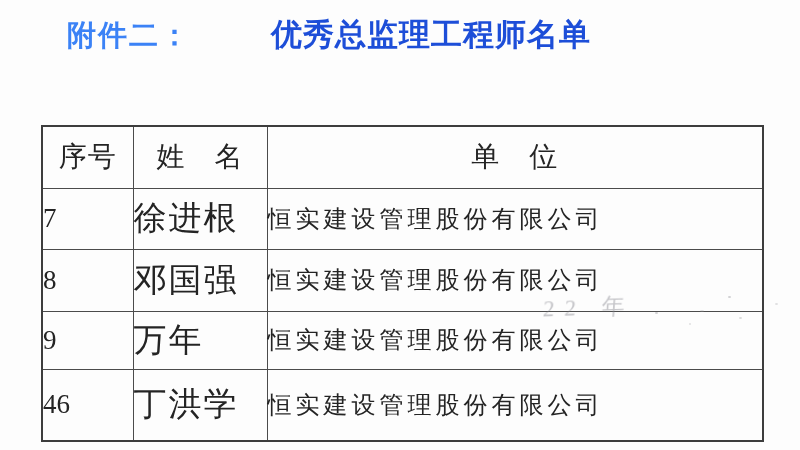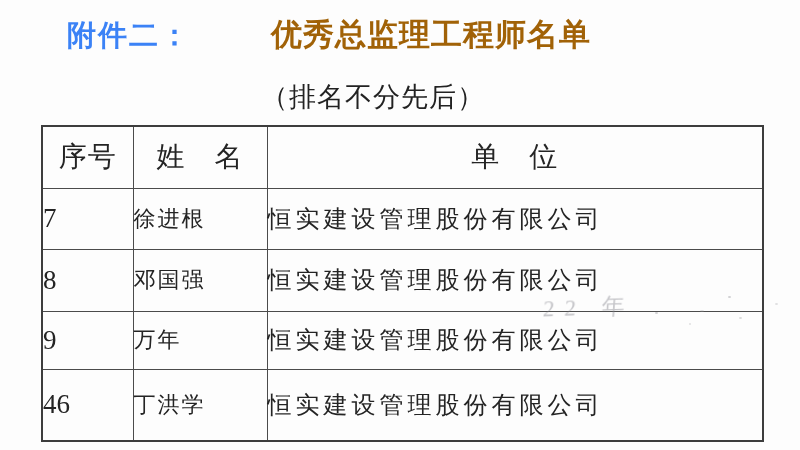--- a/index.html
+++ b/index.html
@@ -23,21 +23,21 @@
     letter-spacing: 2px;
     color: #3b82f6;
     white-space: nowrap;
   }
   .doc-title {
     position: absolute;
     left: 271px; top: 14px;
     font-size: 31px;
     font-weight: bold;
     letter-spacing: 1px;
-    color: #a16207;
+    color: #1d4ed8;
     white-space: nowrap;
   }
   .doc-subtitle {
     position: absolute;
     left: 261px; top: 79px;
     font-size: 27px;
     font-weight: 500;
     letter-spacing: 1px;
     color: #222;
     white-space: nowrap;
@@ -60,21 +60,21 @@
     padding: 0;
   }
   table.roster { border: 2px solid #3d3d3d; }
   tr.hdr      { height: 62px; }
   tr.r0       { height: 61px; }
   tr.r1       { height: 62px; }
   tr.r2       { height: 58px; }
   tr.r3       { height: 72px; }
   th.col-hdr  { font-size: 28px; font-weight: 500; letter-spacing: 1px; }
   td.cell-no  { font-size: 27px; }
-  td.cell-name{ font-size: 22px; letter-spacing: 2px; }
+  td.cell-name{ font-size: 33px; letter-spacing: 2px; }
   td.cell-unit{ font-size: 24px; letter-spacing: 4px; color: #2a2a2a; margin-left: 28px; }
   .bleed-mark {
     position: absolute;
     left: 543px; top: 292px;
     font-size: 23px;
     letter-spacing: 10px;
     color: #84848c;
     opacity: 0.45;
     filter: blur(0.7px);
     transform: rotate(-2deg) skewX(-6deg);
@@ -97,21 +97,20 @@
 </style>
 </head>
 <body>
 
 <div class="page">
 
   <span class="attach-label">附件二：</span>
 
   <span class="doc-title">优秀总监理工程师名单</span>
 
-  <span class="doc-subtitle">（排名不分先后）</span>
 
   <table class="roster">
     <colgroup>
       <col class="c-no">
         <col class="c-name">
         <col class="c-unit">
     </colgroup>
     <thead>
       <tr class="hdr">
         <th class="col-hdr">序号</th>

